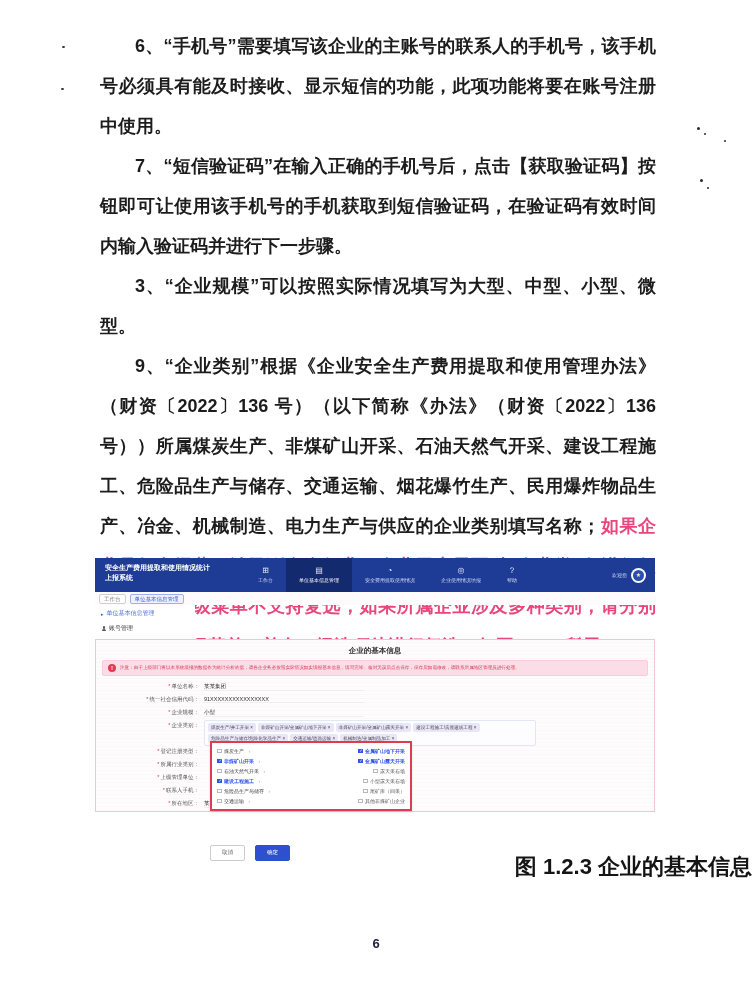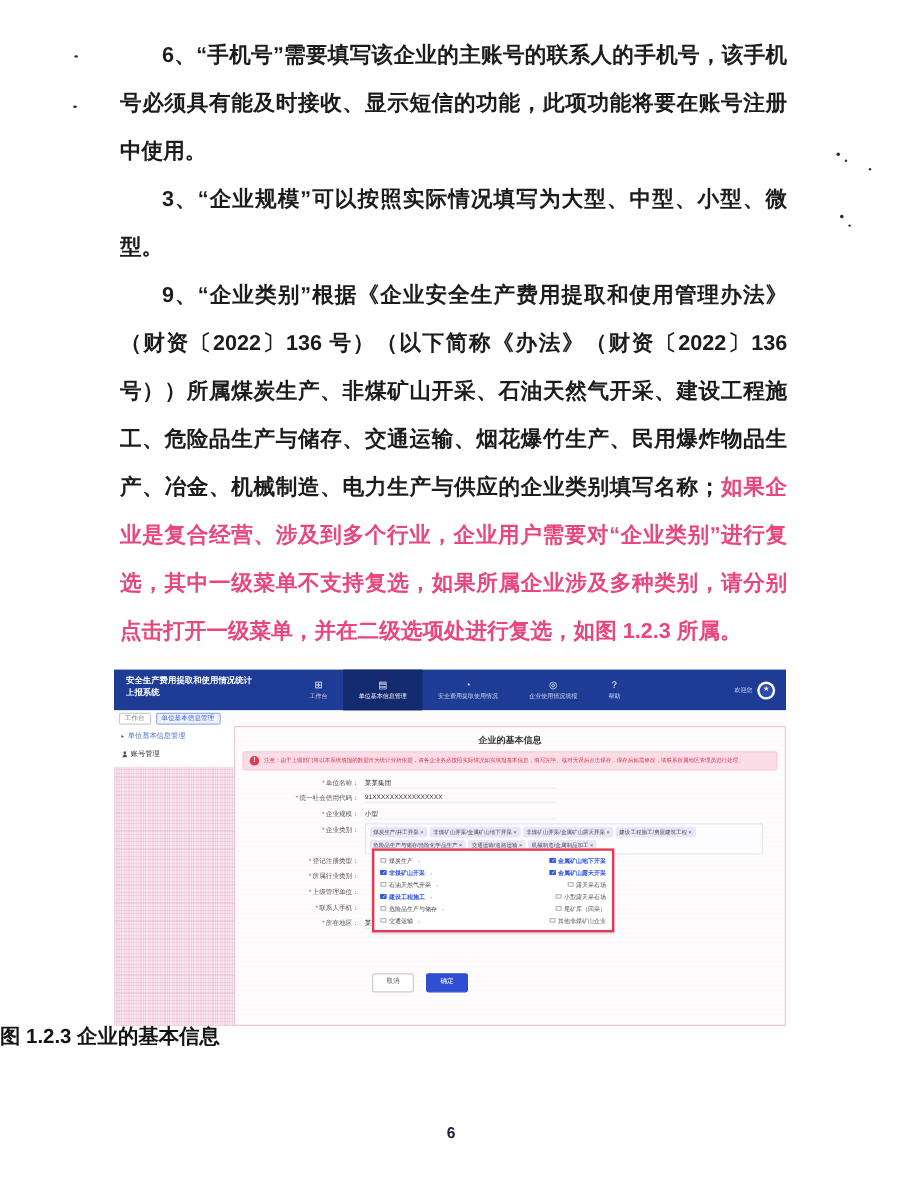--- a/index.html
+++ b/index.html
@@ -32,21 +32,21 @@
   .emblem { width:15px; height:15px; border-radius:50%; background:#fdfdfd; display:flex;
             align-items:center; justify-content:center; }
   .emblem-inner { width:11px; height:11px; border-radius:50%; background:#2a4db5; color:#ffe9a8;
                   font-size:6px; line-height:11px; text-align:center; }
 
   .shot-crumbs { height:13px; display:flex; gap:4px; align-items:center; padding-left:4px; background:#fdfbfc; }
   .crumb { font-size:5.5px; border:1px solid #cfcfcf; color:#777; padding:0 4px; line-height:8px;
            border-radius:2px; background:#fff; }
   .crumb.active { color:#3a5fcd; border-color:#9db1ea; background:#eef2fe; }
 
-  .shot-body { display:flex; height:250px; }
+  .shot-body { display:flex; height:184px;flex-direction:column; }
   .shot-side { width:100px; background:#fff; display:flex; flex-direction:column; }
   .side-item { font-size:6px; padding:4px 0 2px 6px; color:#333; display:flex; align-items:center; gap:3px; }
   .side-item.active { color:#4a6bd4; }
   .side-arrow { font-size:5px; color:#4a6bd4; }
   .person-ic { width:5px; height:5px; position:relative; display:inline-block; }
   .person-ic::before { content:''; position:absolute; top:0; left:1.5px; width:2.6px; height:2.6px;
                        border-radius:50%; background:#555; }
   .person-ic::after  { content:''; position:absolute; bottom:0; left:0.5px; width:4.6px; height:2.4px;
                        border-radius:2.5px 2.5px 0 0; background:#555; }
   .side-noise { flex:1; margin-top:4px;
@@ -87,40 +87,41 @@
   .dl1.sel { color:#2f54eb; font-weight:700; }
   .dgt { font-size:4.6px; color:#9aa; margin-left:2px; }
   .dl2 { font-size:5px; color:#555; white-space:nowrap; }
   .dl2.sel { color:#2f54eb; font-weight:700; }
 
   .btnrow { position:absolute; left:114px; top:205px; display:flex; gap:10px; }
   .btn { font-size:5.5px; line-height:1; padding:4px 11px; border-radius:2px; cursor:pointer; }
   .btn-cancel { background:#fff; border:1px solid #ccc; color:#555; }
   .btn-ok { background:#2e4fd0; border:1px solid #2e4fd0; color:#fff; }
 
-  .fig-caption { position:absolute; top:852px; left:0; width:752px; text-align:left;
-                 font-size:17px; font-weight:600; color:#141414; }
+  .fig-caption { position:absolute; top:852px; left:0; width:752px; text-align:right;
+                 font-size:22px; font-weight:600; color:#141414; }
   .page-num { position:absolute; top:936px; left:0; width:752px; text-align:center;
               font-size:13px; font-weight:700; color:#20203a; }
 </style>
 </head>
 <body>
 
 <div class="page">
 
   <div class="speck" style="left:62px; top:46px; width:3px; height:2px;"></div>
   <div class="speck" style="left:61px; top:88px; width:3px; height:2px;"></div>
   <div class="speck" style="left:697px; top:127px; width:3px; height:3px;"></div>
   <div class="speck" style="left:704px; top:133px; width:2px; height:2px;"></div>
   <div class="speck" style="left:724px; top:140px; width:2px; height:2px;"></div>
   <div class="speck" style="left:700px; top:179px; width:3px; height:3px;"></div>
   <div class="speck" style="left:707px; top:187px; width:2px; height:2px;"></div>
 
   <div class="doc-text">
     <p>6、“手机号”需要填写该企业的主账号的联系人的手机号，该手机号必须具有能及时接收、显示短信的功能，此项功能将要在账号注册中使用。</p>
+    <p>7、“短信验证码”在输入正确的手机号后，点击【获取验证码】按钮即可让使用该手机号的手机获取到短信验证码，在验证码有效时间内输入验证码并进行下一步骤。</p>
     <p>3、“企业规模”可以按照实际情况填写为大型、中型、小型、微型。</p>
     <p><span>9、“企业类别”根据《企业安全生产费用提取和使用管理办法》（财资〔2022〕136 号）（以下简称《办法》（财资〔2022〕136 号））所属煤炭生产、非煤矿山开采、石油天然气开采、建设工程施工、危险品生产与储存、交通运输、烟花爆竹生产、民用爆炸物品生产、冶金、机械制造、电力生产与供应的企业类别填写名称；</span><span class="red-run">如果企业是复合经营、涉及到多个行业，企业用户需要对“企业类别”进行复选，其中一级菜单不支持复选，如果所属企业涉及多种类别，请分别点击打开一级菜单，并在二级选项处进行复选，如图 1.2.3 所属。</span></p>
   </div>
 
   <div class="shot">
 
     <div class="shot-header">
       <div class="shot-title">
         <div>安全生产费用提取和使用情况统计</div>
         <div>上报系统</div>

